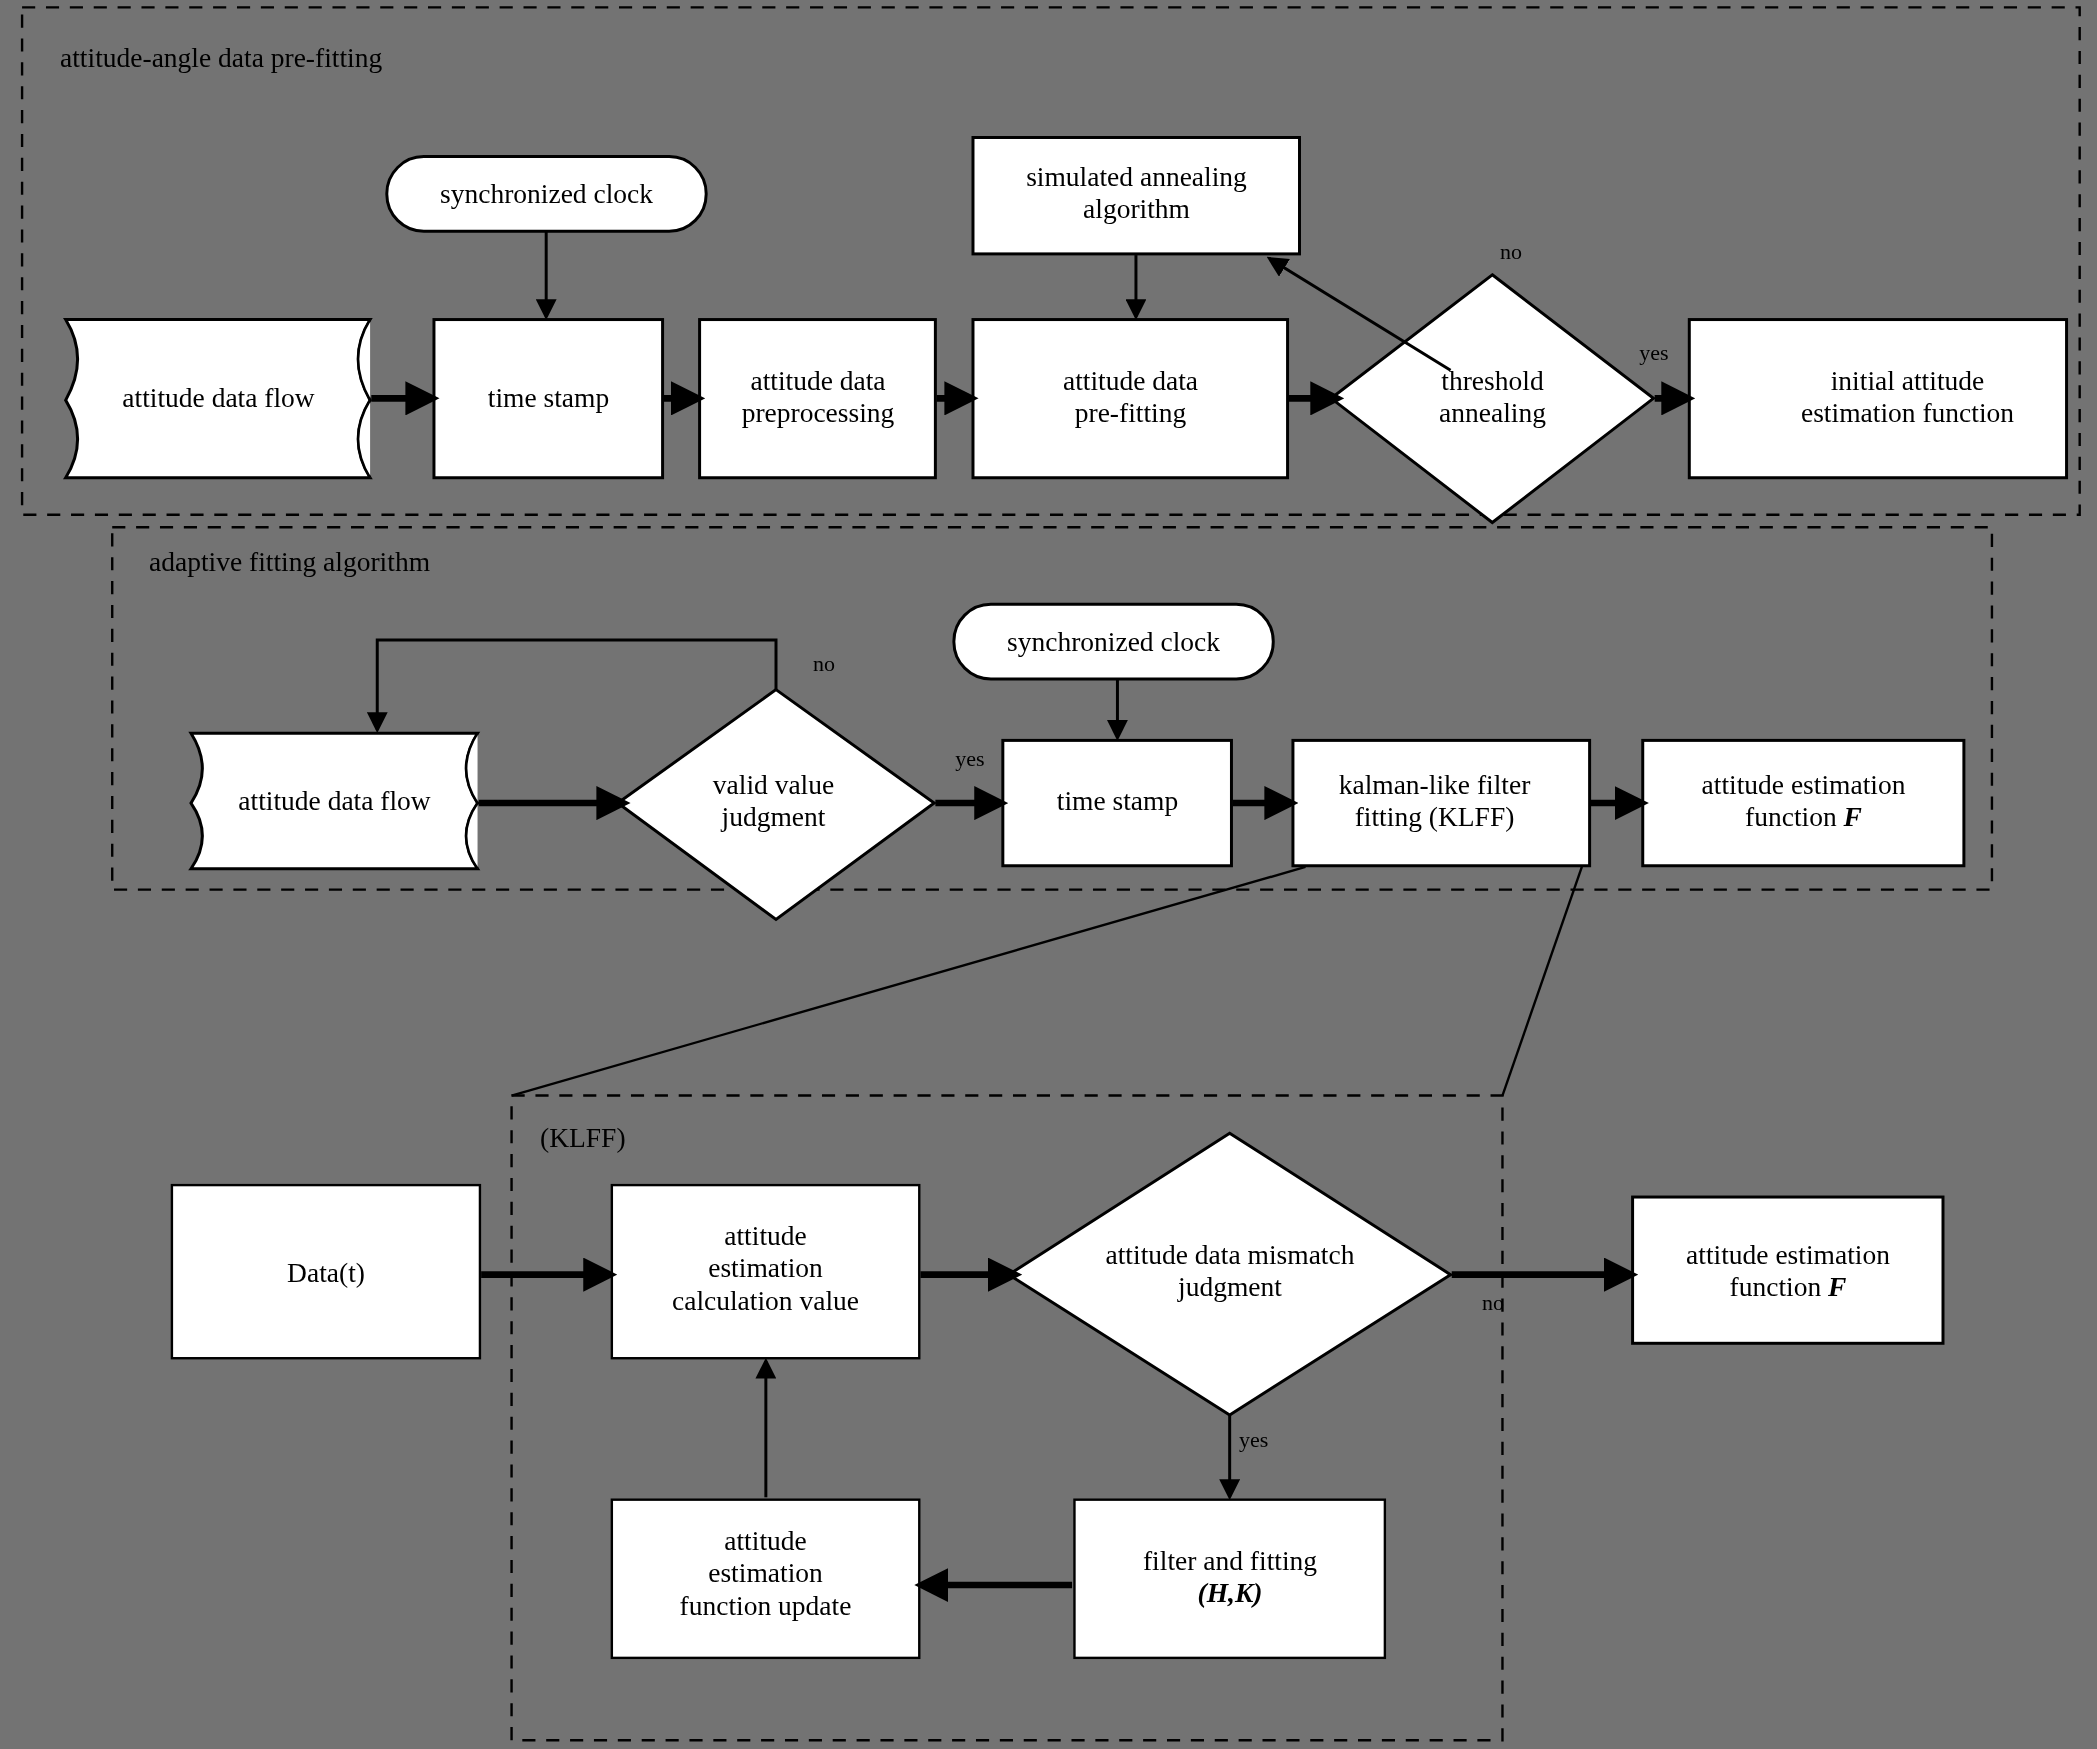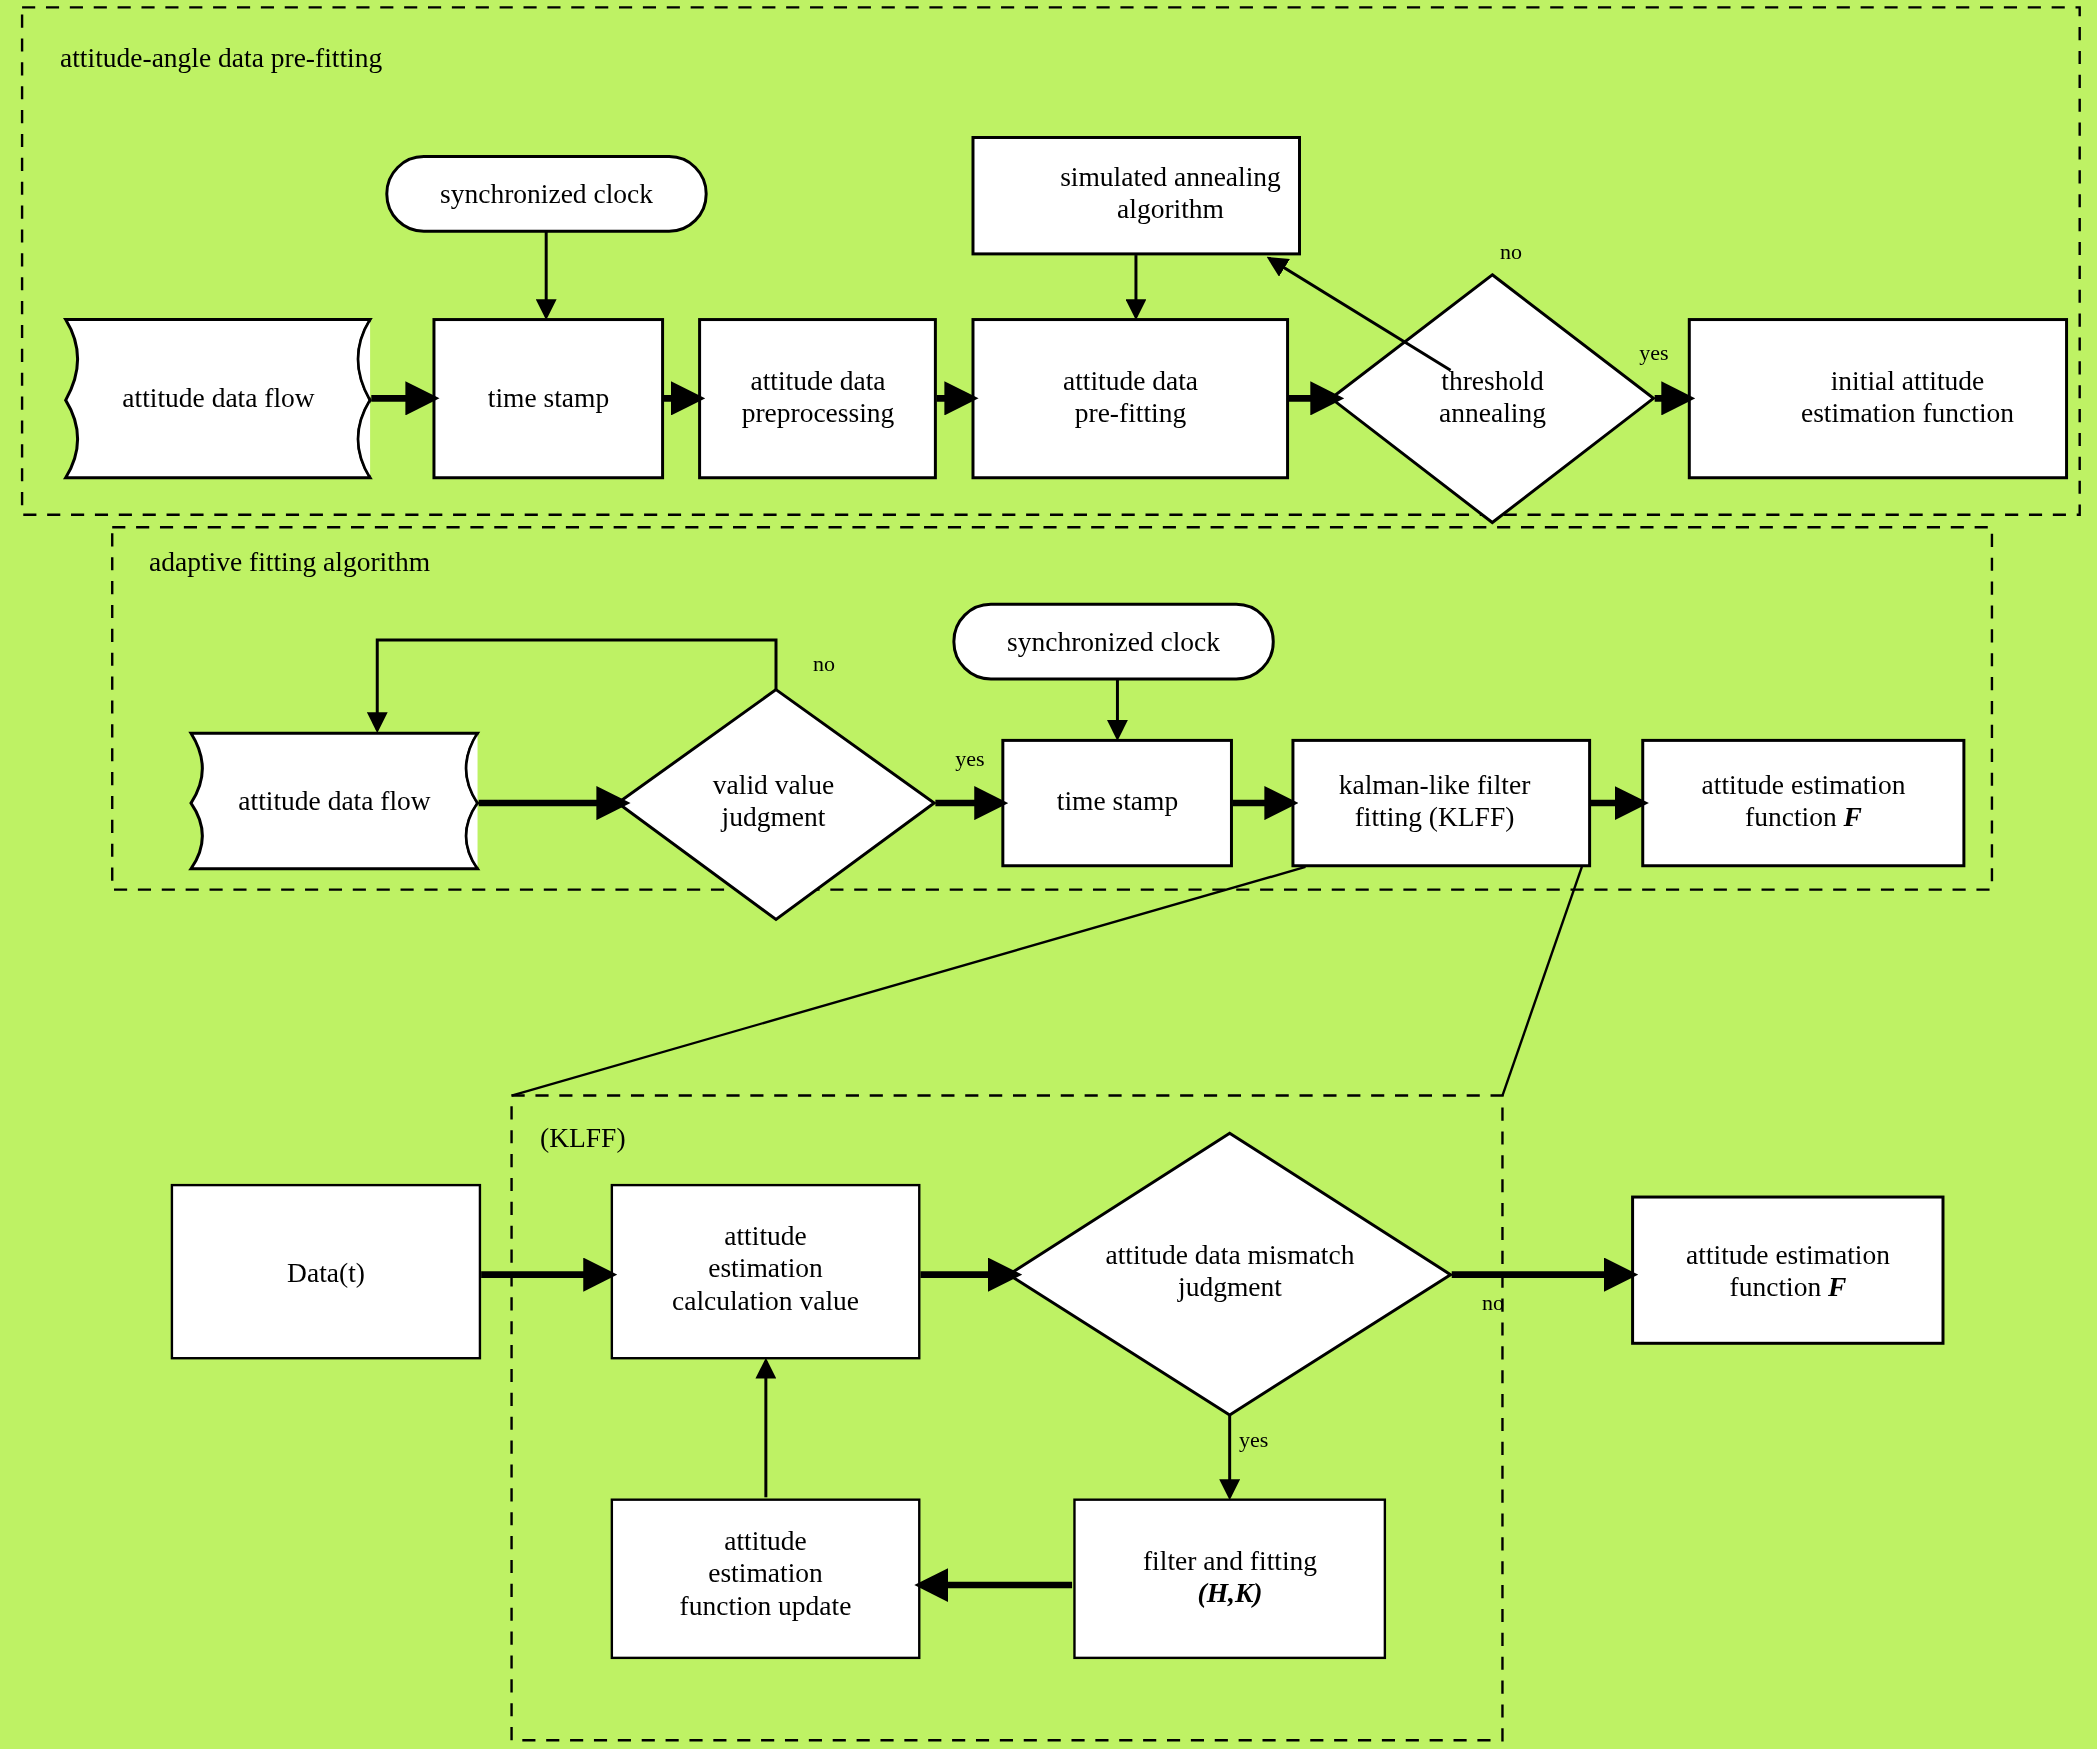--- a/index.html
+++ b/index.html
@@ -1,19 +1,19 @@
 <!DOCTYPE html>
 <html style="font-size:9.6px"><head>
 <meta charset="utf-8">
 <style>
   html,body{margin:0;padding:0;background:#ffffff;}
   #stage{
     position:relative;
     width:2097px;height:1750px;
-    background:#bef264;
+    background:#737373;
     font-family:"Liberation Serif", serif;
     overflow:hidden;
   }
   svg{position:absolute;top:0;left:0;width:2097px;height:1750px;}
   .shape-stroke{fill:#ffffff;stroke:#000000;stroke-width:5;}
   .shape-stroke-thin{fill:#ffffff;stroke:#000000;stroke-width:4;}
   .dashed-group{fill:none;stroke:#000000;stroke-width:4;stroke-dasharray:22 18;}
   .conn-thin{stroke:#000000;stroke-width:5;fill:none;}
   .conn-thick{stroke:#000000;stroke-width:11;fill:none;}
   .leader{stroke:#000000;stroke-width:4;fill:none;}
@@ -126,21 +126,21 @@
 
   <div class="lbl box-lbl" style="left:387px;top:178px;width:319px;">synchronized clock</div>
 
   <div class="lbl box-lbl" style="left:72px;top:382px;width:293px;">attitude data flow</div>
 
   <div class="lbl box-lbl" style="left:434px;top:382px;width:229px;">time stamp</div>
 
   <div class="lbl box-lbl" style="left:700px;top:365px;width:236px;">attitude data
 preprocessing</div>
 
-  <div class="lbl box-lbl" style="left:973px;top:161px;width:327px;padding-left:34px;">simulated annealing
+  <div class="lbl box-lbl" style="left:973px;top:161px;width:327px;">simulated annealing
 algorithm</div>
 
   <div class="lbl box-lbl" style="left:973px;top:365px;width:315px;">attitude data
 pre-fitting</div>
 
   <div class="lbl box-lbl" style="left:1373px;top:365px;width:239px;">threshold
 annealing</div>
 
   <div class="lbl box-lbl" style="left:1690px;top:365px;width:377px;padding-left:29px;">initial attitude
 estimation function</div>

